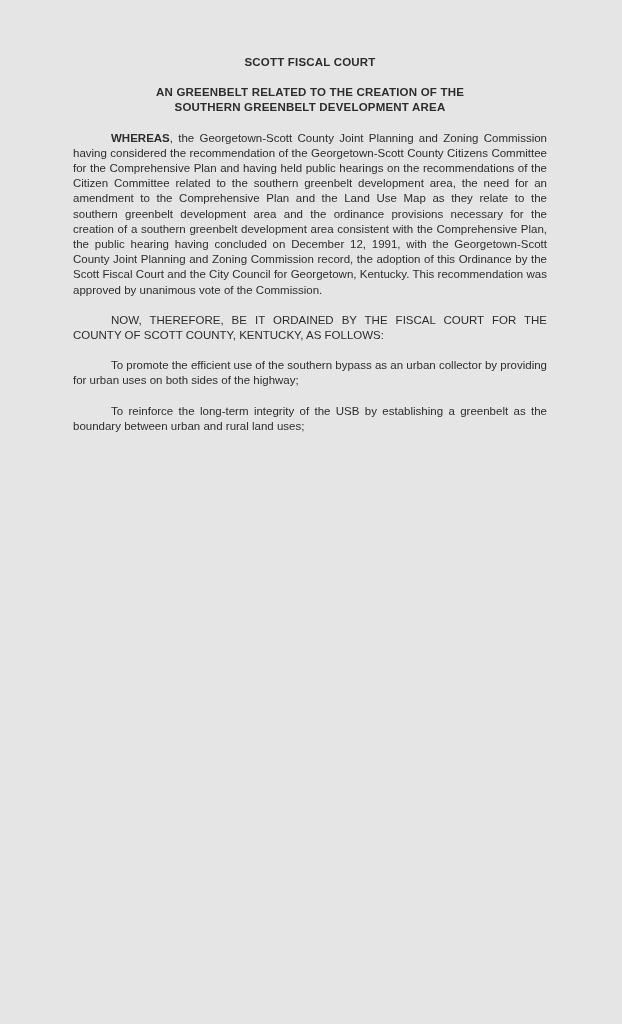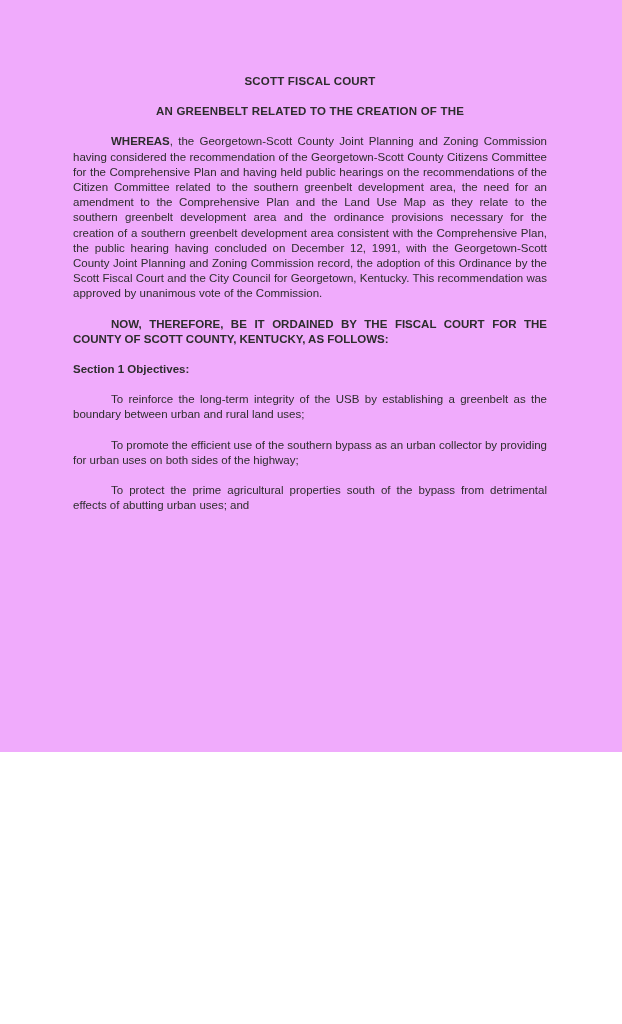--- a/index.html
+++ b/index.html
@@ -1,67 +1,66 @@
 <!DOCTYPE html>
 <html><head>
 <meta charset="utf-8">
 <style>
   * { margin: 0; padding: 0; box-sizing: border-box; }
   html, body { background: #ffffff; }
   .page {
     position: relative;
     width: 622px;
-    height: 752px;
+    height: 1024px;
     margin: 0 auto;
-    background: #f0abfc;
+    background: #e5e5e5;
     font-family: "Liberation Sans", sans-serif;
     font-size: 11.5px;
     line-height: 15.2px;
     color: #2d2d2d;
-    padding: 74px 75px 0 73px;
+    padding: 55px 75px 0 73px;
     overflow: hidden;
   }
   .doc-header,
   .doc-title {
     text-align: center;
     font-weight: 700;
     margin-bottom: 15px;
     letter-spacing: 0.2px;
   }
   p.body-p {
     margin: 0 0 15px 0;
   }
   .justify { text-align: justify; }
   .indent { text-indent: 38px; }
-  .bold { font-weight: 700; }
+  .bold { font-weight: 400; }
   .lead-bold { font-weight: 700; }
 </style>
 </head>
 <body>
 
 <div class="page">
 
   <div class="doc-header">
     <div>SCOTT FISCAL COURT</div>
   </div>
 
   <div class="doc-title">
     <div>AN GREENBELT RELATED TO THE CREATION OF THE</div>
+    <div>SOUTHERN GREENBELT DEVELOPMENT AREA</div>
   </div>
 
   <p class="body-p justify indent"><span class="lead-bold">WHEREAS</span><span>, the Georgetown-Scott County Joint Planning and Zoning Commission having considered the recommendation of the Georgetown-Scott County Citizens Committee for the Comprehensive Plan and having held public hearings on the recommendations of the Citizen Committee related to the southern greenbelt development area, the need for an amendment to the Comprehensive Plan and the Land Use Map as they relate to the southern greenbelt development area and the ordinance provisions necessary for the creation of a southern greenbelt development area consistent with the Comprehensive Plan, the public hearing having concluded on December 12, 1991, with the Georgetown-Scott County Joint Planning and Zoning Commission record, the adoption of this Ordinance by the Scott Fiscal Court and the City Council for Georgetown, Kentucky. This recommendation was approved by unanimous vote of the Commission.</span></p>
 
   <p class="body-p justify indent bold">NOW, THEREFORE, BE IT ORDAINED BY THE FISCAL COURT FOR THE COUNTY OF SCOTT COUNTY, KENTUCKY, AS FOLLOWS:</p>
 
-  <p class="body-p bold">Section 1 Objectives:</p>
 
 
 
+  <p class="body-p justify indent">To promote the efficient use of the southern bypass as an urban collector by providing for urban uses on both sides of the highway;</p>
+
   <p class="body-p justify indent">To reinforce the long-term integrity of the USB by establishing a greenbelt as the boundary between urban and rural land uses;</p>
-
-  <p class="body-p justify indent">To promote the efficient use of the southern bypass as an urban collector by providing for urban uses on both sides of the highway;</p>
 
 
 
-  <p class="body-p justify indent">To protect the prime agricultural properties south of the bypass from detrimental effects of abutting urban uses; and</p>
 
 
 </div>
 
 </body></html>

